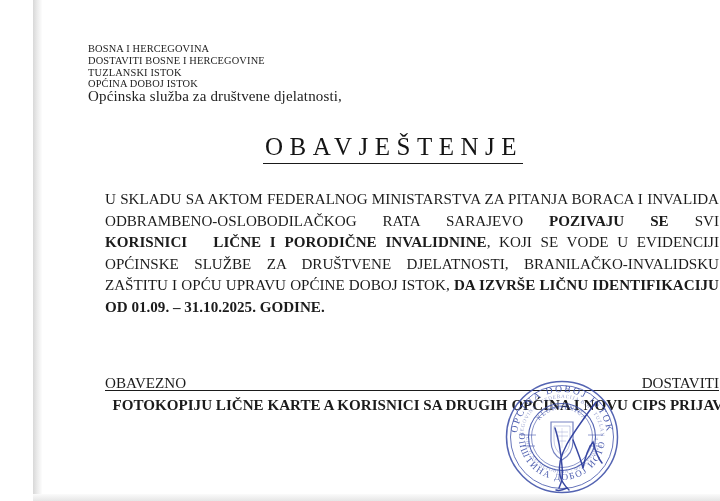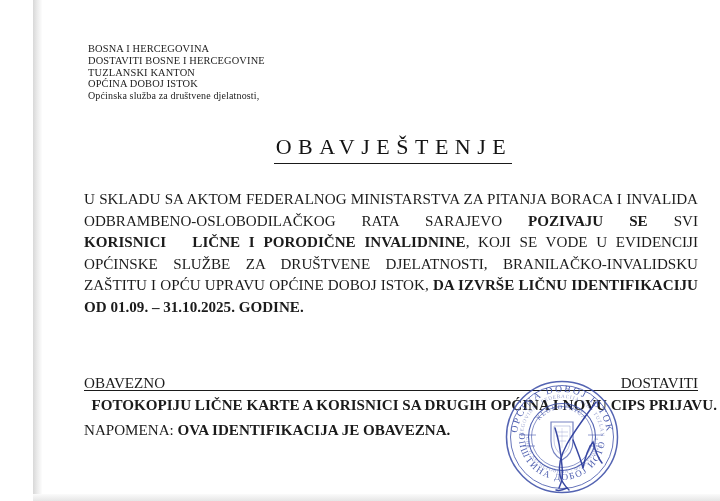--- a/index.html
+++ b/index.html
@@ -57,46 +57,46 @@
     width: 330px;
   }
   .lh-line {
     font-size: 10.4px;
     line-height: 11.8px;
     letter-spacing: 0.15px;
     color: #222;
     white-space: nowrap;
   }
   .lh-line.small {
-    font-size: 10px;
+    font-size: 15px;
     line-height: 12.3px;
   }
 
   
   .title-wrap {
     position: absolute;
     left: 0;
     top: 133px;
     width: 720px;
     text-align: center;
   }
   .title {
     display: inline-block;
-    font-size: 22px;
+    font-size: 25px;
     line-height: 28px;
     letter-spacing: 6.5px;
     padding: 0 0 2px 2px;
     border-bottom: 1.4px solid #1a1a1a;
     color: #141414;
   }
 
   
   .body-block {
     position: absolute;
-    left: 51px;
+    left: 72px;
     width: 614px;
     text-align: justify;
     text-justify: inter-word;
     font-size: 15.1px;
     line-height: 21.6px;
     color: #1b1b1b;
   }
   .para-1 { top: 189px; }
   .para-2 { top: 316px; }
   .para-3 { top: 373px; }
@@ -125,35 +125,34 @@
   <div class="paper-tint"></div>
   <div class="edge-left"></div>
   <div class="edge-right"></div>
   <div class="edge-bottom"></div>
 
   <div class="content">
 
     <div class="letterhead">
       <div class="lh-line">BOSNA I HERCEGOVINA</div>
       <div class="lh-line">DOSTAVITI BOSNE I HERCEGOVINE</div>
-      <div class="lh-line">TUZLANSKI KANTON</div>
+      <div class="lh-line">TUZLANSKI ISTOK</div>
       <div class="lh-line">OPĆINA DOBOJ ISTOK</div>
       <div class="lh-line small">Općinska služba za društvene djelatnosti,</div>
     </div>
 
     <div class="title-wrap">
       <span class="title">OBAVJEŠTENJE</span>
     </div>
 
     <div class="body-block para-1"><span>U SKLADU SA AKTOM FEDERALNOG MINISTARSTVA ZA PITANJA BORACA I INVALIDA ODBRAMBENO-OSLOBODILAČKOG RATA SARAJEVO </span><b>POZIVAJU SE</b><span> SVI </span><b class="nowrapgap">KORISNICI   LIČNE I PORODIČNE INVALIDNINE</b><span>, KOJI SE VODE U EVIDENCIJI OPĆINSKE SLUŽBE ZA DRUŠTVENE DJELATNOSTI, BRANILAČKO-INVALIDSKU ZAŠTITU I OPĆU UPRAVU OPĆINE DOBOJ ISTOK, </span><b>DA IZVRŠE LIČNU IDENTIFIKACIJU OD 01.09. – 31.10.2025. GODINE.</b></div>
 
 
     <div class="body-block para-3"><span class="u">OBAVEZNO DOSTAVITI</span><b class="nowrapgap">  FOTOKOPIJU LIČNE KARTE A KORISNICI SA DRUGIH OPĆINA I NOVU CIPS PRIJAVU.</b></div>
 
-    <div class="body-block para-4"><span>NAPOMENA: </span><b>OVA IDENTIFIKACIJA JE OBAVEZNA.</b></div>
 
     <div class="stamp">
       <svg width="118" height="118" viewBox="0 0 118 118" xmlns="http://www.w3.org/2000/svg">
         <defs>
           <path id="arcTop" d="M 14,59 A 45,45 0 0 1 104,59" fill="none"></path>
           <path id="arcTop2" d="M 20,59 A 39,39 0 0 1 98,59" fill="none"></path>
           <path id="arcBot" d="M 16,59 A 43,43 0 0 0 102,59" fill="none"></path>
           <path id="arcBot2" d="M 23,59 A 36,36 0 0 0 95,59" fill="none"></path>
           <path id="arcMid" d="M 31,59 A 28,28 0 0 1 87,59" fill="none"></path>
         </defs>

